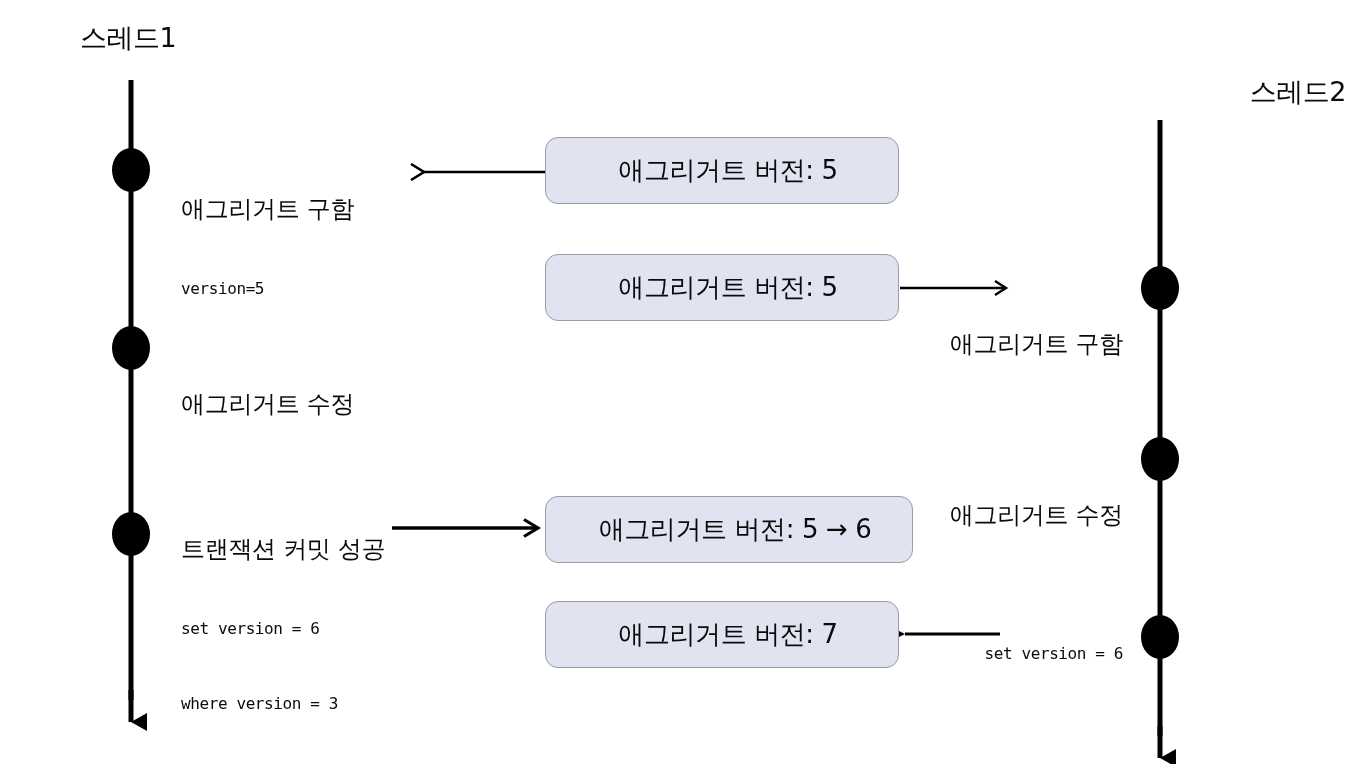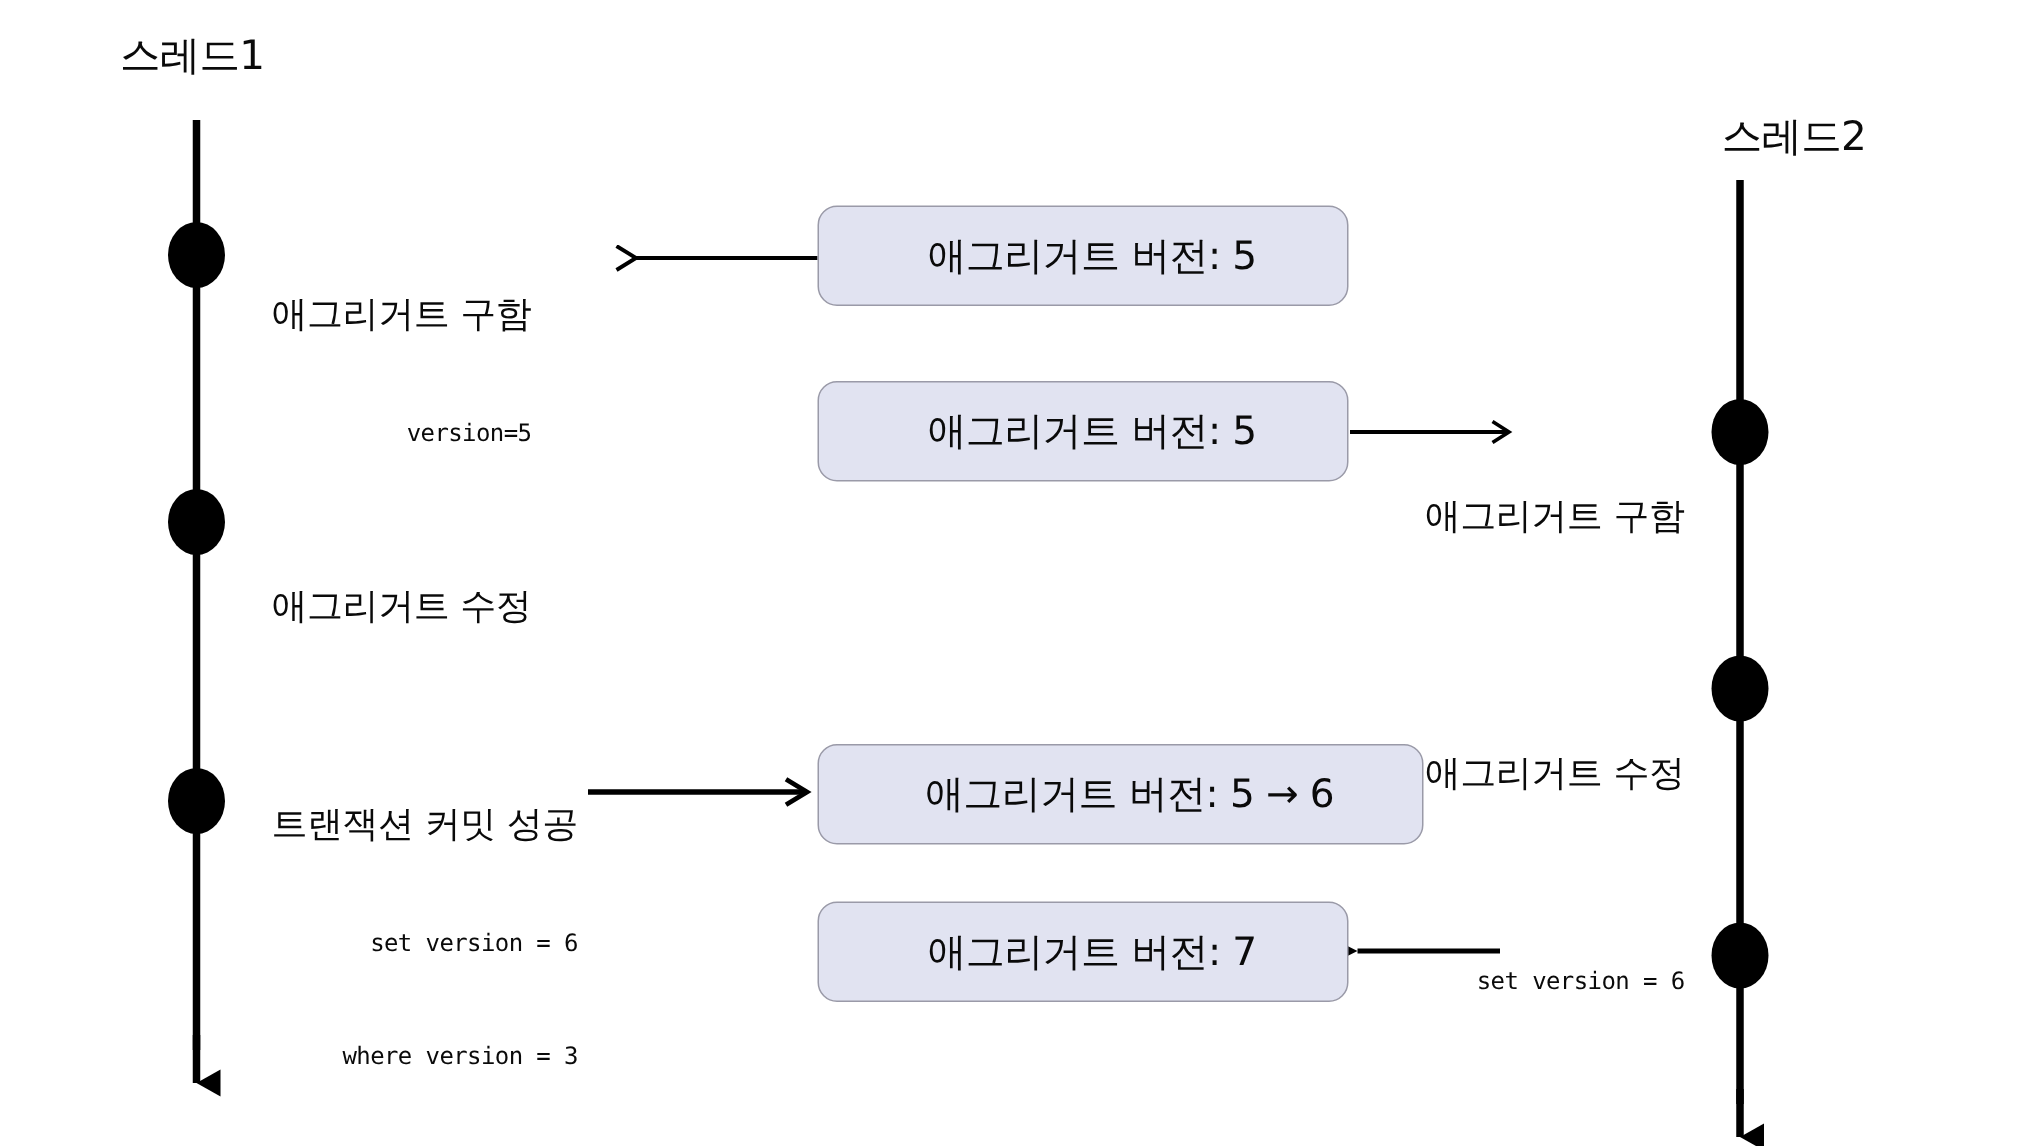--- a/index.html
+++ b/index.html
@@ -47,21 +47,21 @@
   .node-label {
     font-size: 24px;
     letter-spacing: -0.3px;
   }
   .node-label .mono {
     font-family: "DejaVu Sans Mono", monospace;
     font-size: 16px;
     letter-spacing: -0.4px;
   }
   .align-right { text-align: right; }
-  .align-left  { text-align: right; }
+  .align-left  { text-align: left; }
 
   
   .vbox {
     position: absolute;
     box-sizing: border-box;
     background: #e1e3f1;
     border: 1.6px solid #9a9aa8;
     border-radius: 13px;
     display: flex;
     align-items: center;
@@ -117,21 +117,21 @@
 
     <line x1="900" y1="288" x2="1006" y2="288" stroke="#000" stroke-width="2.6" marker-end="url(#mk-open-right)"></line>
 
     <line x1="392" y1="528" x2="538" y2="528" stroke="#000" stroke-width="3.6" marker-end="url(#mk-open-right-thick)"></line>
 
     <line x1="1000" y1="634" x2="905" y2="634" stroke="#000" stroke-width="3.2" marker-end="url(#mk-filled-left)"></line>
   </svg>
 
   <div class="lbl thread-title align-left" style="left:80px; top:22px;">스레드1</div>
 
-  <div class="lbl thread-title align-right" style="right:4px; top:76px; width:300px;text-align:center;">스레드2</div>
+  <div class="lbl thread-title align-right" style="right:4px; top:76px; width:300px;">스레드2</div>
 
   <div class="lbl node-label align-left" style="left:181px; top:138px;">
     <div>애그리거트 구함</div>
     <div class="mono">version=5</div>
   </div>
 
   <div class="lbl node-label align-left" style="left:181px; top:333px;">
     <div>애그리거트 수정</div>
   </div>
 
@@ -151,17 +151,17 @@
 
   <div class="lbl node-label align-right" style="left:810px; top:588px; width:313px;">
     <div class="mono">set version = 6</div>
     
   </div>
 
   <div class="vbox" style="left:545px; top:137px; width:354px; height:67px;">애그리거트 버전: 5</div>
 
   <div class="vbox" style="left:545px; top:254px; width:354px; height:67px;">애그리거트 버전: 5</div>
 
-  <div class="vbox" style="left:545px; top:496px; width:404px; height:67px;">애그리거트 버전: 5 → 6</div>
+  <div class="vbox" style="left:545px; top:496px; width:368px; height:67px;">애그리거트 버전: 5 → 6</div>
 
   <div class="vbox" style="left:545px; top:601px; width:354px; height:67px;">애그리거트 버전: 7</div>
 
 </div>
 
 </body></html>

